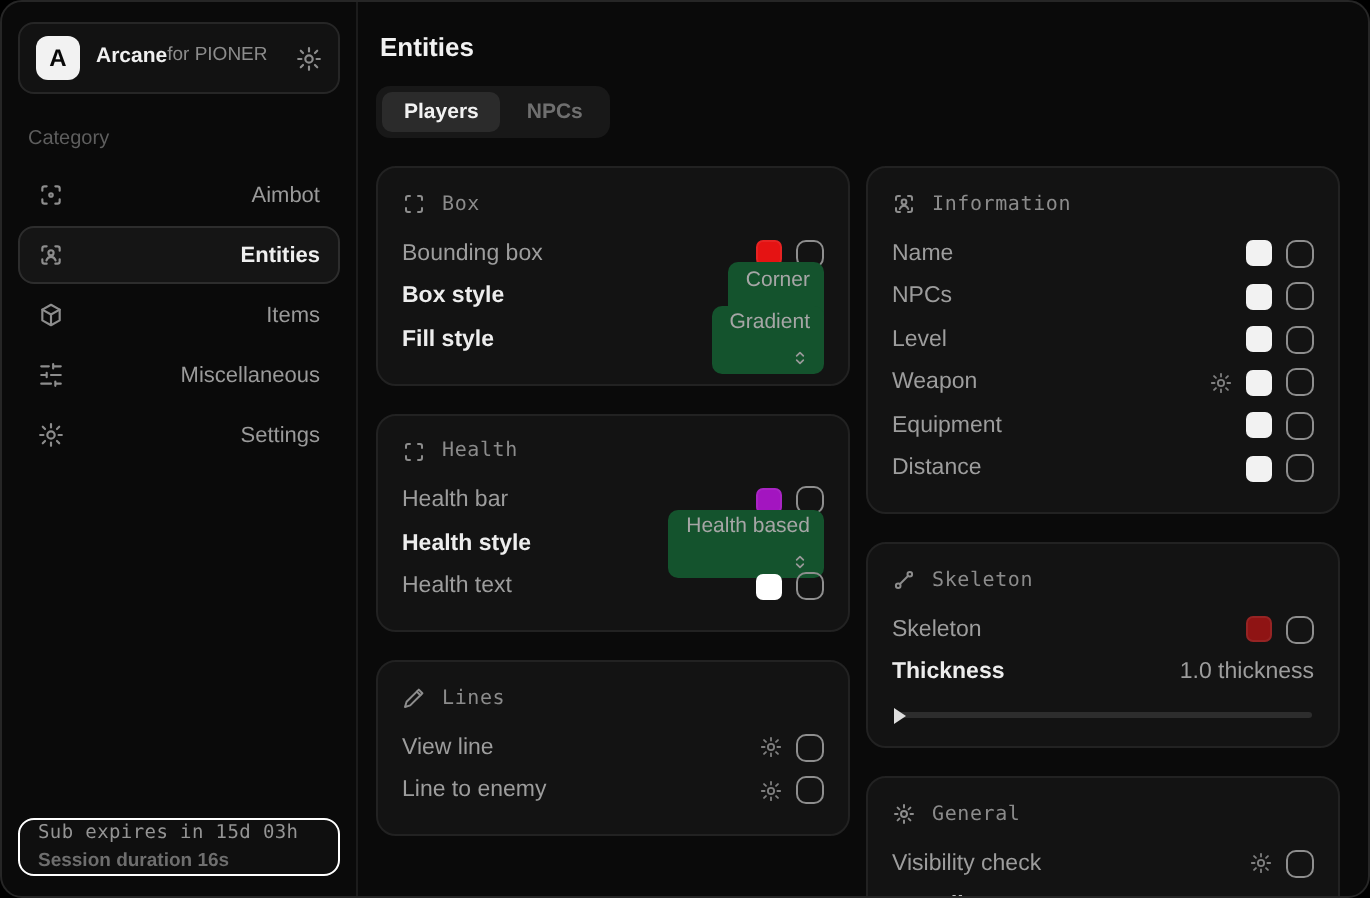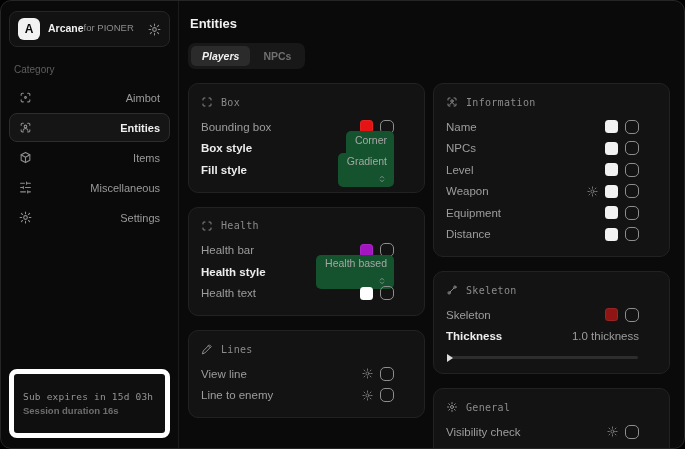--- a/index.html
+++ b/index.html
@@ -14,32 +14,32 @@
   .logo-avatar{width:22px;height:22px;border-radius:6px;background:#f2f2f2;color:#090909;font-weight:700;font-size:12px;display:flex;align-items:center;justify-content:center;}
   .logo-text{display:flex;flex-direction:row;line-height:1.25;flex:1;}
   .logo-title{font-size:10.5px;font-weight:700;color:#f0f0f0;}
   .logo-sub{font-size:9.5px;color:#8c8c8c;}
   .icon{display:inline-flex;align-items:center;justify-content:center;color:#8d8d8d;}
   .icon svg{stroke:currentColor;fill:none;stroke-width:2;stroke-linecap:round;stroke-linejoin:round;}
   .category-label{font-size:10px;color:#5e5e5e;margin:17px 0 8px 5px;}
   .nav{display:flex;flex-direction:column;gap:1px;}
   .nav-item{display:flex;align-items:center;gap:9px;height:27px;padding:0 9px;border-radius:8px;border:1px solid transparent;color:#9a9a9a;font-size:11px;cursor:pointer;justify-content:space-between;}
   .nav-item.active{background:#151515;border-color:#2d2d2d;color:#efefef;font-weight:700;}
-  .sidebar-footer{margin-top:auto;background:#0f0f0f;border:5px solid #ffffff;border-radius:8px;padding:17px 9px;display:flex;flex-direction:column;gap:3px;}
+  .sidebar-footer{margin-top:auto;background:#0f0f0f;border:1px solid #ffffff;border-radius:8px;padding:1px 9px;display:flex;flex-direction:column;gap:3px;}
   .footer-line1{font-family:"DejaVu Sans Mono",monospace;font-size:9.5px;color:#949494;letter-spacing:.2px;}
   .footer-line2{font-size:9.5px;color:#6e6e6e;font-weight:700;}
   
   .main{flex:1;padding:15px 14px 12px 9px;box-sizing:border-box;display:flex;flex-direction:column;overflow:hidden;}
   .page-title{font-size:13px;font-weight:700;color:#f2f2f2;margin-left:2px;}
   .tabs{display:inline-flex;align-self:flex-start;background:#181818;border-radius:7px;padding:3px;margin-top:12px;gap:2px;}
   .tab{font-size:10.5px;padding:4px 11px;border-radius:5px;color:#6f6f6f;cursor:pointer;font-weight:bold;}
-  .tab.active{background:#2b2b2b;color:#f2f2f2;font-weight:700;font-style:italic;}
+  .tab.active{background:#2b2b2b;color:#f2f2f2;font-weight:700;}
   .columns{display:flex;gap:8px;margin-top:14px;align-items:flex-start;}
   .col{flex:1;display:flex;flex-direction:column;gap:14px;min-width:0;}
-  .panel{background:#131313;border:1px solid #222;border-radius:10px;padding:10px 30px 11px 12px;}
+  .panel{background:#131313;border:1px solid #222;border-radius:10px;padding:10px 12px 11px 12px;}
   .panel-header{display:flex;align-items:center;gap:8px;color:#8b8b8b;font-family:"DejaVu Sans Mono",monospace;font-size:10px;letter-spacing:.3px;margin:2px 0 8px 0;}
   .row{display:flex;align-items:center;justify-content:space-between;height:21.5px;}
   .row-label{font-size:11.5px;color:#9d9d9d;}
   .row-label.bright{color:#ededed;font-weight:700;}
   .controls{display:flex;align-items:center;gap:7px;}
   .swatch{width:13px;height:13px;border-radius:3.5px;box-shadow:inset 0 0 0 1px rgba(255,255,255,.07);cursor:pointer;}
   .checkbox{width:14px;height:14px;border:1.5px solid #8e8e8e;border-radius:5px;background:transparent;box-sizing:border-box;cursor:pointer;}
   .mini-gear{color:#7f7f7f;cursor:pointer;}
   .select{display:inline-flex;align-items:flex-end;gap:7px;background:#14532d;border-radius:5px;padding:2.5px 7px 2.5px 9px;color:#a6a6a6;font-size:10.5px;cursor:pointer;flex-direction:column;}
   .select .icon{color:#9a9a9a;}

